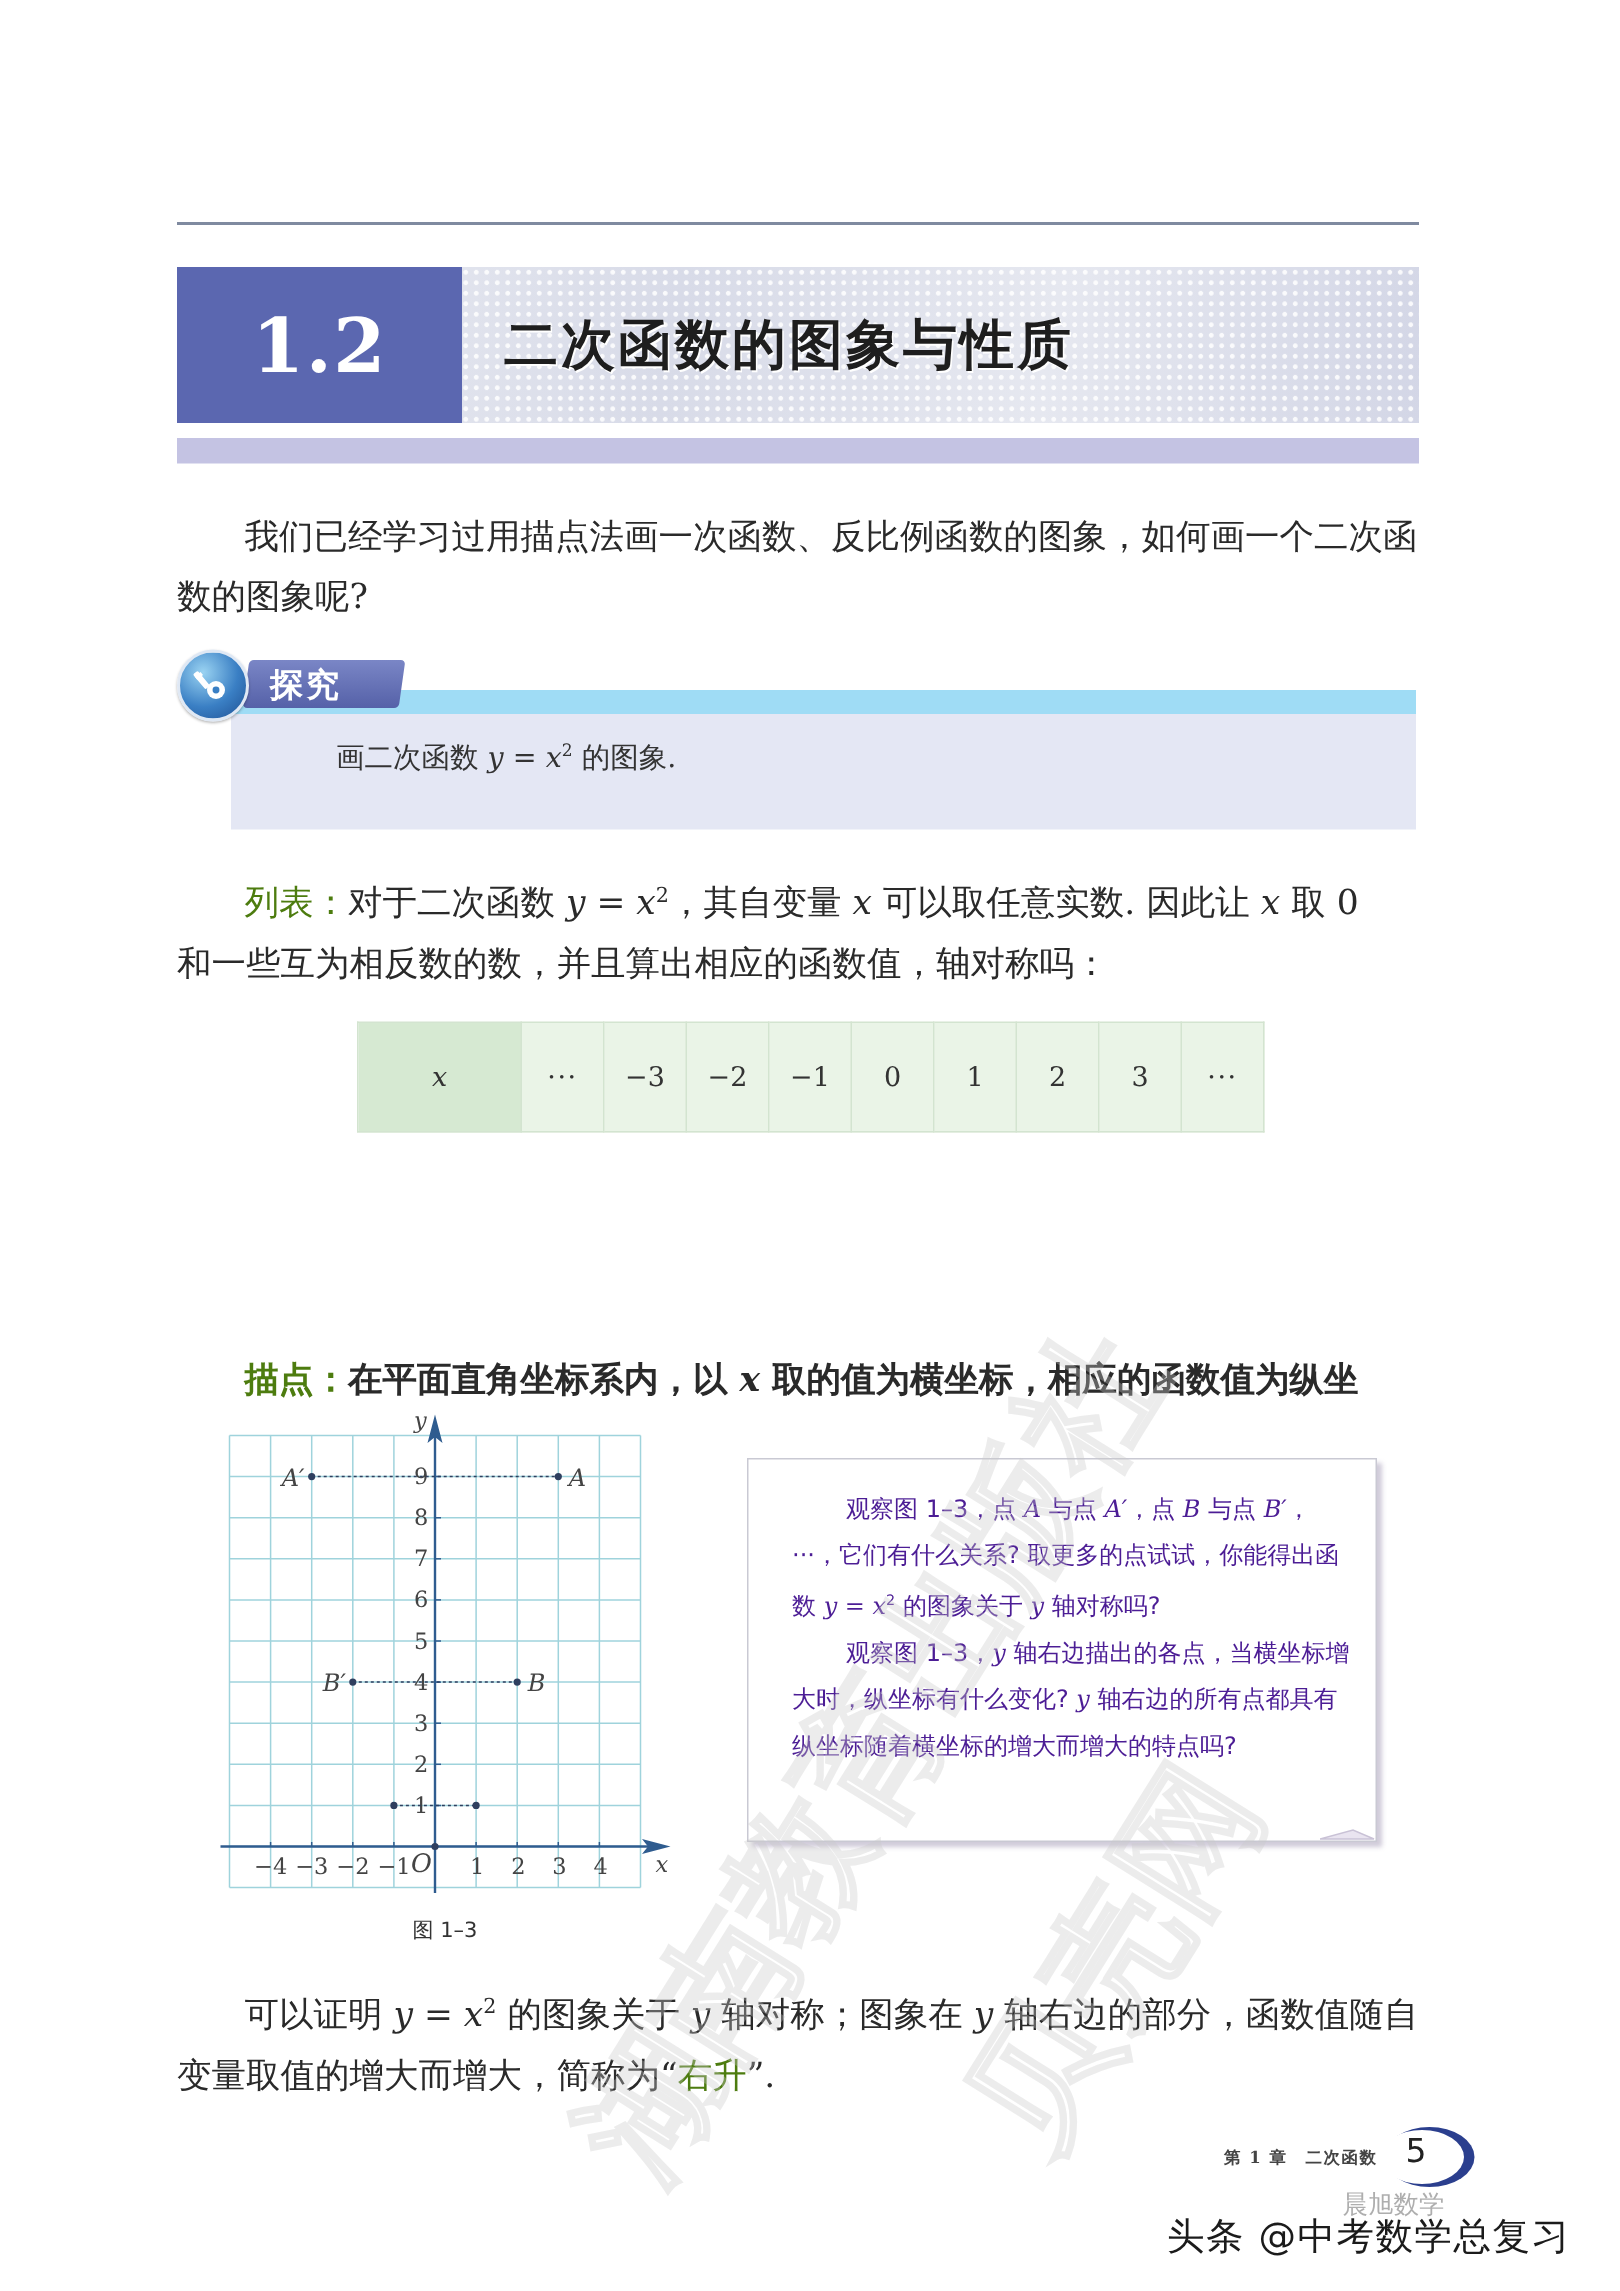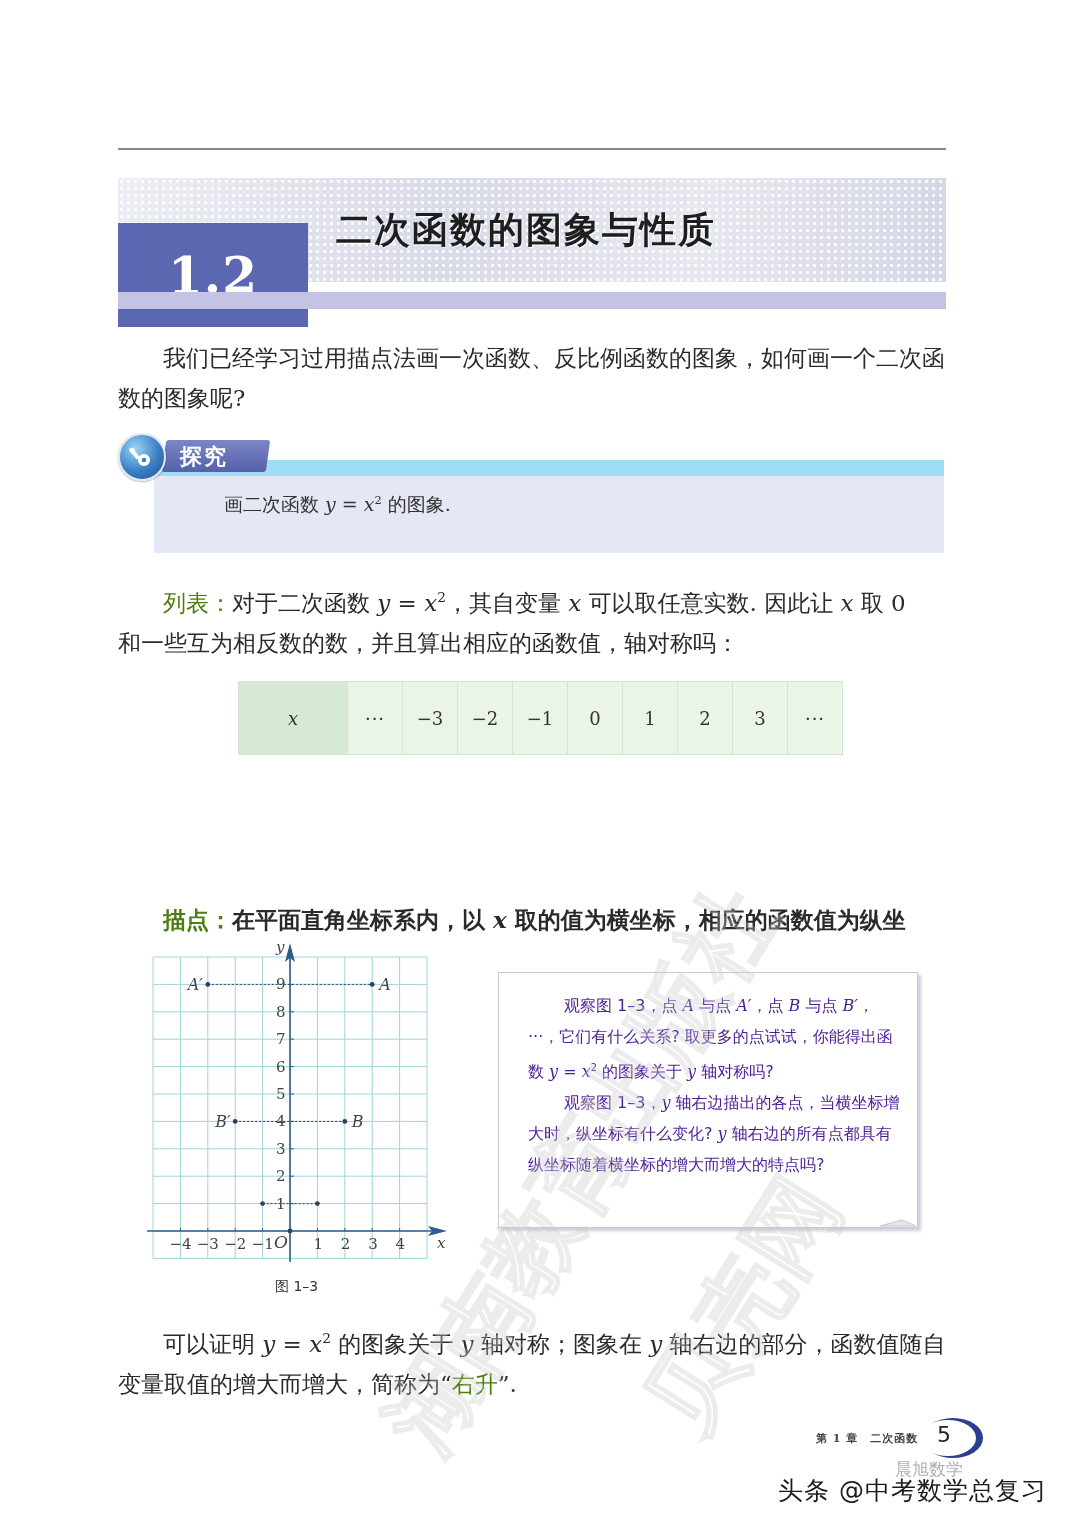--- a/index.html
+++ b/index.html
@@ -14,21 +14,21 @@
 
   .banner { left: 118px; top: 178px; width: 828px; height: 104px;
     background-color: #dfe1ec;
     background-image:
       radial-gradient(circle, rgba(255,255,255,0.85) 1.4px, transparent 1.6px),
       linear-gradient(100deg, #eceef4 0%, #d8dbe8 40%, #e6e8f0 70%, #d3d6e6 100%);
     background-size: 7px 7px, 100% 100%;
   }
   .banner-num { left: 118px; top: 178px; width: 190px; height: 104px; background: #5b67b0;
     color: #ffffff; font-family: "DejaVu Serif", serif; font-weight: bold; font-size: 50px;
-    display: flex; align-items: center; justify-content: center; letter-spacing: 1px; margin-top: 45px; }
+    display: flex; align-items: center; justify-content: center; letter-spacing: 1px; }
   .banner-title { left: 336px; top: 206px; font-size: 36px; font-weight: bold; color: #1e1e1e;
     font-family: "DejaVu Serif", serif; letter-spacing: 2px; text-shadow: 1px 1px 0 #ffffff; }
   .banner-strip { left: 118px; top: 292px; width: 828px; height: 17px; background: #c4c3e3; }
 
   .para { left: 118px; width: 830px; font-size: 23px; line-height: 40px; color: #2a2a2a; }
   .para .indent { display: inline-block; width: 45px; }
   .math { font-family: "DejaVu Serif", serif; font-style: italic; }
   .hl { color: #4d7c0f; font-family: "DejaVu Sans", sans-serif; }
   sup { font-size: 60%; }
 

